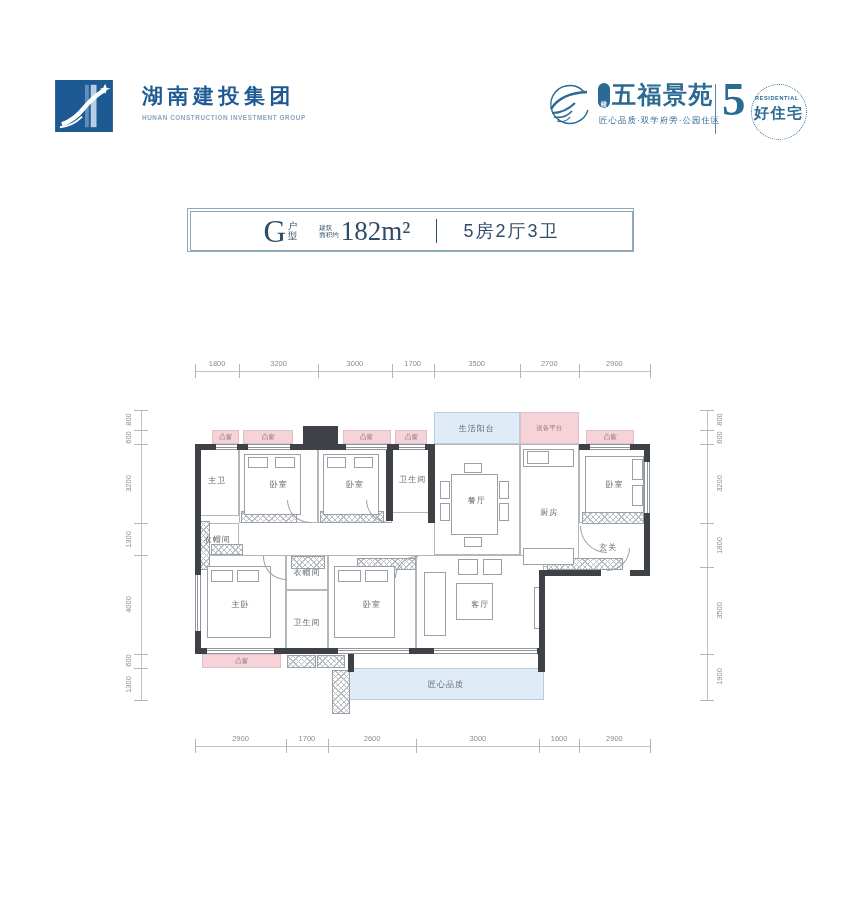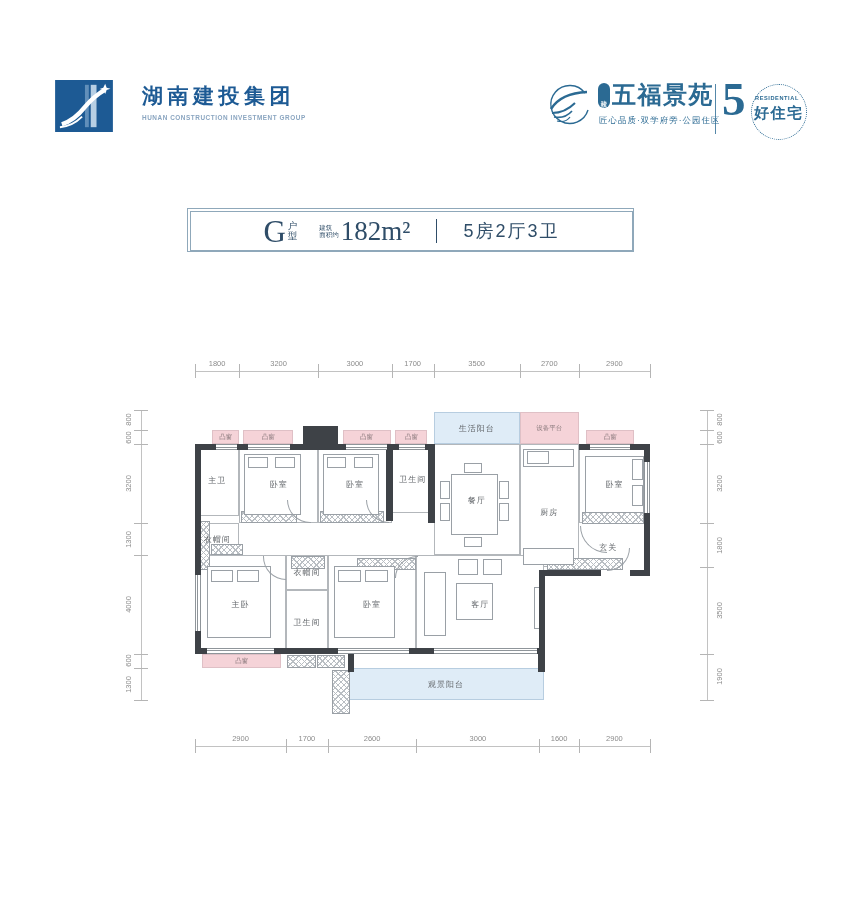--- a/index.html
+++ b/index.html
@@ -160,21 +160,21 @@
       <div class="room-lbl" style="left: 240.51px; top: 604.34px;">主卧</div>
       <div class="area area-room" style="left: 286.02px; top: 555.14px; width: 41.82px; height: 34.44px;"></div>
       <div class="room-lbl" style="left: 306.93px; top: 572.36px;">衣帽间</div>
       <div class="area area-room" style="left: 286.02px; top: 589.58px; width: 41.82px; height: 63.96px;"></div>
       <div class="room-lbl" style="left: 306.93px; top: 621.56px;">卫生间</div>
       <div class="area area-room" style="left: 327.84px; top: 555.14px; width: 88.56px; height: 98.4px;"></div>
       <div class="room-lbl" style="left: 372.12px; top: 604.34px;">卧室</div>
       <div class="area area-room" style="left: 416.4px; top: 555.14px; width: 127.92px; height: 98.4px;"></div>
       <div class="room-lbl" style="left: 480.36px; top: 604.34px;">客厅</div>
       <div class="area area-balcony" style="left: 347.52px; top: 668.3px; width: 196.8px; height: 31.98px;"></div>
-      <div class="room-lbl" style="left: 445.92px; top: 684.29px;">观景阳台</div>
+      <div class="room-lbl" style="left: 445.92px; top: 684.29px;">匠心品质</div>
       <div class="wall" style="left: 195px; top: 444.44px; width: 5.904px; height: 209.1px;"></div>
       <div class="wall" style="left: 195px; top: 444.44px; width: 238.62px; height: 5.904px;"></div>
       <div class="wall" style="left: 578.76px; top: 444.44px; width: 71.34px; height: 5.904px;"></div>
       <div class="wall" style="left: 644.196px; top: 444.44px; width: 5.904px; height: 128.904px;"></div>
       <div class="wall" style="left: 544.32px; top: 569.9px; width: 56.58px; height: 5.904px;"></div>
       <div class="wall" style="left: 630.42px; top: 569.9px; width: 19.68px; height: 5.904px;"></div>
       <div class="wall" style="left: 539.4px; top: 569.9px; width: 5.904px; height: 83.64px;"></div>
       <div class="wall" style="left: 195px; top: 647.636px; width: 350.304px; height: 5.904px;"></div>
       <div class="wall" style="left: 303.24px; top: 425.99px; width: 34.44px; height: 23.37px;"></div>
       <div class="wall" style="left: 427.716px; top: 444.44px; width: 6.888px; height: 78.72px;"></div>

